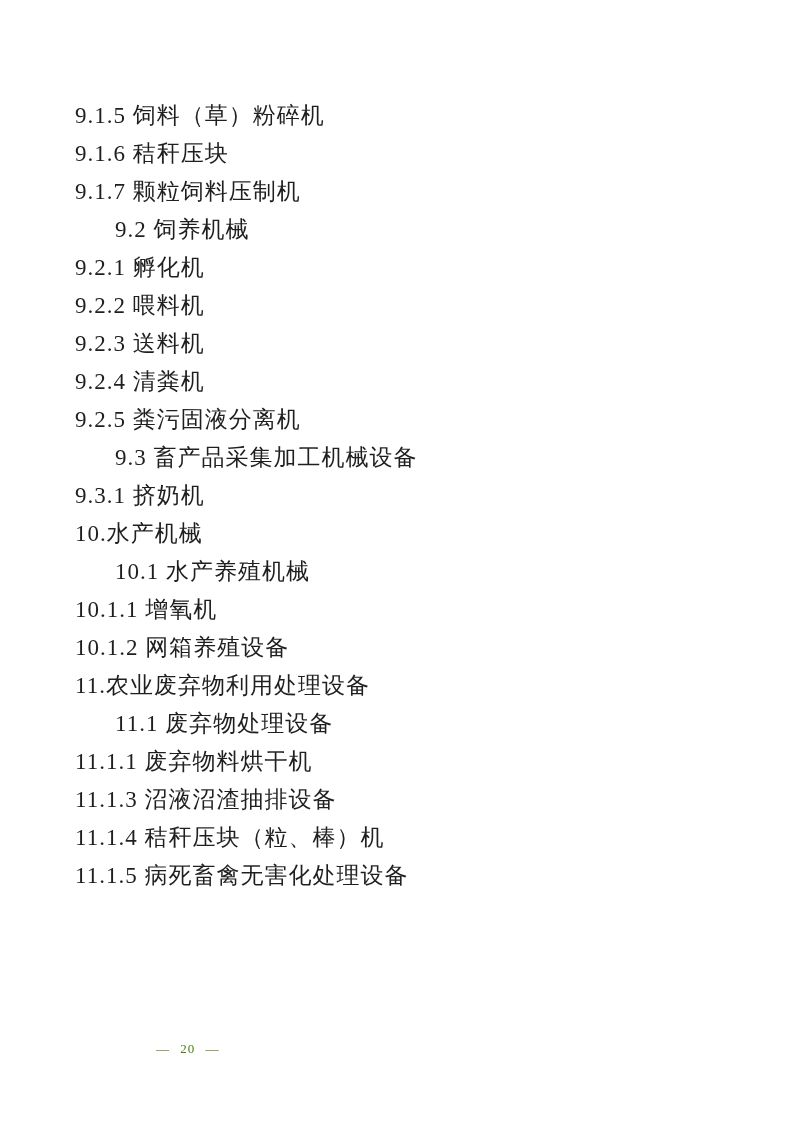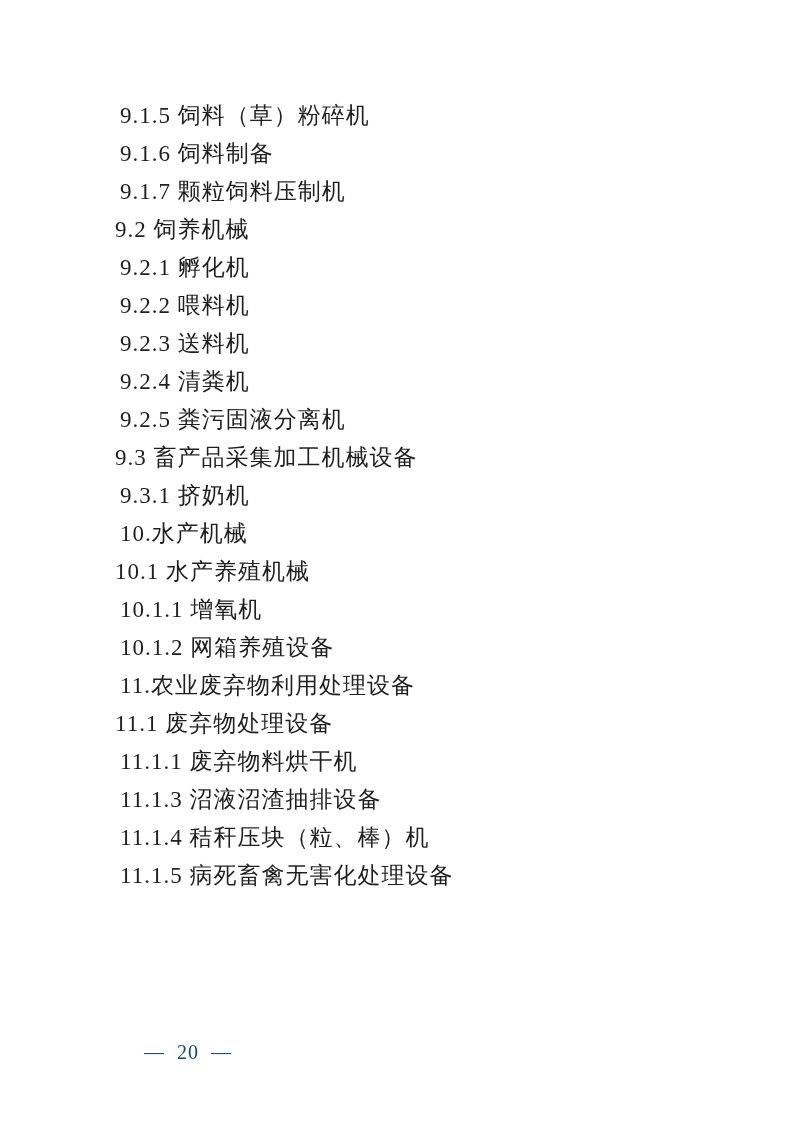--- a/index.html
+++ b/index.html
@@ -18,46 +18,46 @@
   }
   .content {
     position: absolute;
     top: 97px;
     left: 0;
     right: 0;
   }
   .line {
     height: 38px;
     line-height: 38px;
-    padding-left: 120px;
+    padding-left: 75px;
     font-size: 23px;
     color: #1f1f1f;
     letter-spacing: 1px;
     white-space: nowrap;
   }
   .line.indent {
     padding-left: 115px;
   }
   .footer {
     position: absolute;
     top: 1041px;
-    left: 144px;
-    font-size: 20px;
-    color: #0c4a6e;
+    left: 156px;
+    font-size: 13px;
+    color: #4d7c0f;
     word-spacing: 6px;
     letter-spacing: 1px;
   }
 </style>
 </head>
 <body>
 
 <div class="page">
   <div class="content">
       <div class="line">9.1.5 饲料（草）粉碎机</div>
-      <div class="line">9.1.6 饲料制备</div>
+      <div class="line">9.1.6 秸秆压块</div>
       <div class="line">9.1.7 颗粒饲料压制机</div>
       <div class="line indent">9.2 饲养机械</div>
       <div class="line">9.2.1 孵化机</div>
       <div class="line">9.2.2 喂料机</div>
       <div class="line">9.2.3 送料机</div>
       <div class="line">9.2.4 清粪机</div>
       <div class="line">9.2.5 粪污固液分离机</div>
       <div class="line indent">9.3 畜产品采集加工机械设备</div>
       <div class="line">9.3.1 挤奶机</div>
       <div class="line">10.水产机械</div>

